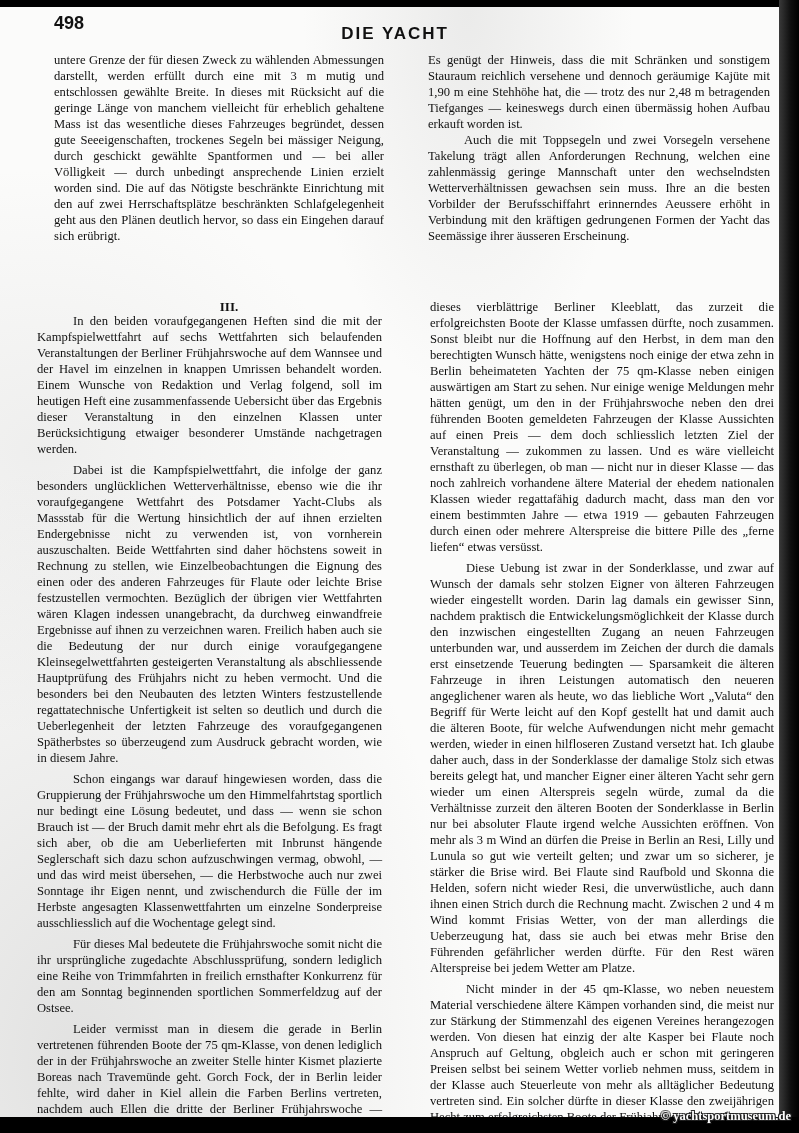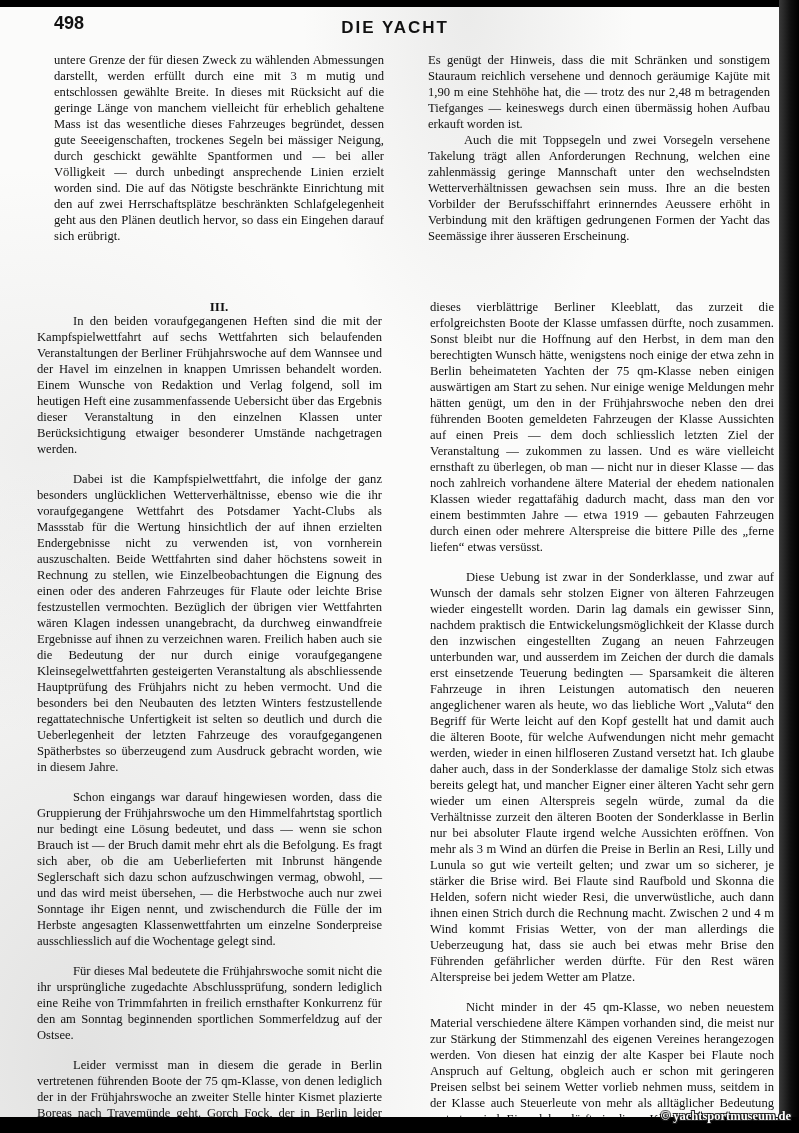--- a/index.html
+++ b/index.html
@@ -24,48 +24,48 @@
       position: absolute; right: 0; top: 0; width: 20px; height: 1133px;
       background: linear-gradient(to right, #3a3a3a, #0d0d0d 60%, #000);
     }
     .header { position: absolute; left: 0; top: 0; width: 780px; height: 30px; }
     .page-number {
       position: absolute; left: 54px; top: 6px;
       font-family: "Liberation Sans", sans-serif;
       font-weight: bold; font-size: 18px; color: #111;
     }
     .journal-title {
-      position: absolute; left: 0; right: 0; top: 11px;
+      position: absolute; left: 0; right: 0; top: 17px;
       text-align: center;
       font-family: "Liberation Sans", sans-serif;
       font-weight: bold; font-size: 17px; letter-spacing: 2px;
       padding-left: 10px;
     }
     .col {
       position: absolute;
       font-size: 12.6px;
       line-height: 16px;
       text-align: justify;
       text-align-last: auto;
     }
     .col p { margin: 0; text-indent: 0; }
     .col p.indent { text-indent: 36px; }
-    .col p.gap { margin-top: 14px; }
+    .col p.gap { margin-top: 5px; }
     .top-left { left: 54px; top: 45px; width: 330px; }
     .top-right { left: 428px; top: 45px; width: 342px; }
     .article-title {
       position: absolute; left: 0; width: 780px; top: 255px;
       text-align: center;
       font-family: "Liberation Sans", sans-serif;
       font-weight: bold; font-size: 19.5px;
       letter-spacing: 0.2px;
       padding-left: 50px; box-sizing: border-box;
     }
     .section-num {
-      position: absolute; left: 54px; width: 330px; top: 292px;
+      position: absolute; left: 64px; width: 330px; top: 292px;
       text-align: center; font-weight: bold; font-size: 13px;
     }
     .body-left { left: 37px; top: 306px; width: 345px; }
     .body-right { left: 430px; top: 292px; width: 344px; }
     .watermark {
       position: absolute; right: 8px; bottom: 9px;
       font-family: Liberation Serif, serif;
       font-weight: bold; font-size: 12.5px;
       color: #fff;
       text-shadow: -1px -1px 0 #222, 1px -1px 0 #222, -1px 1px 0 #222, 1px 1px 0 #222;

